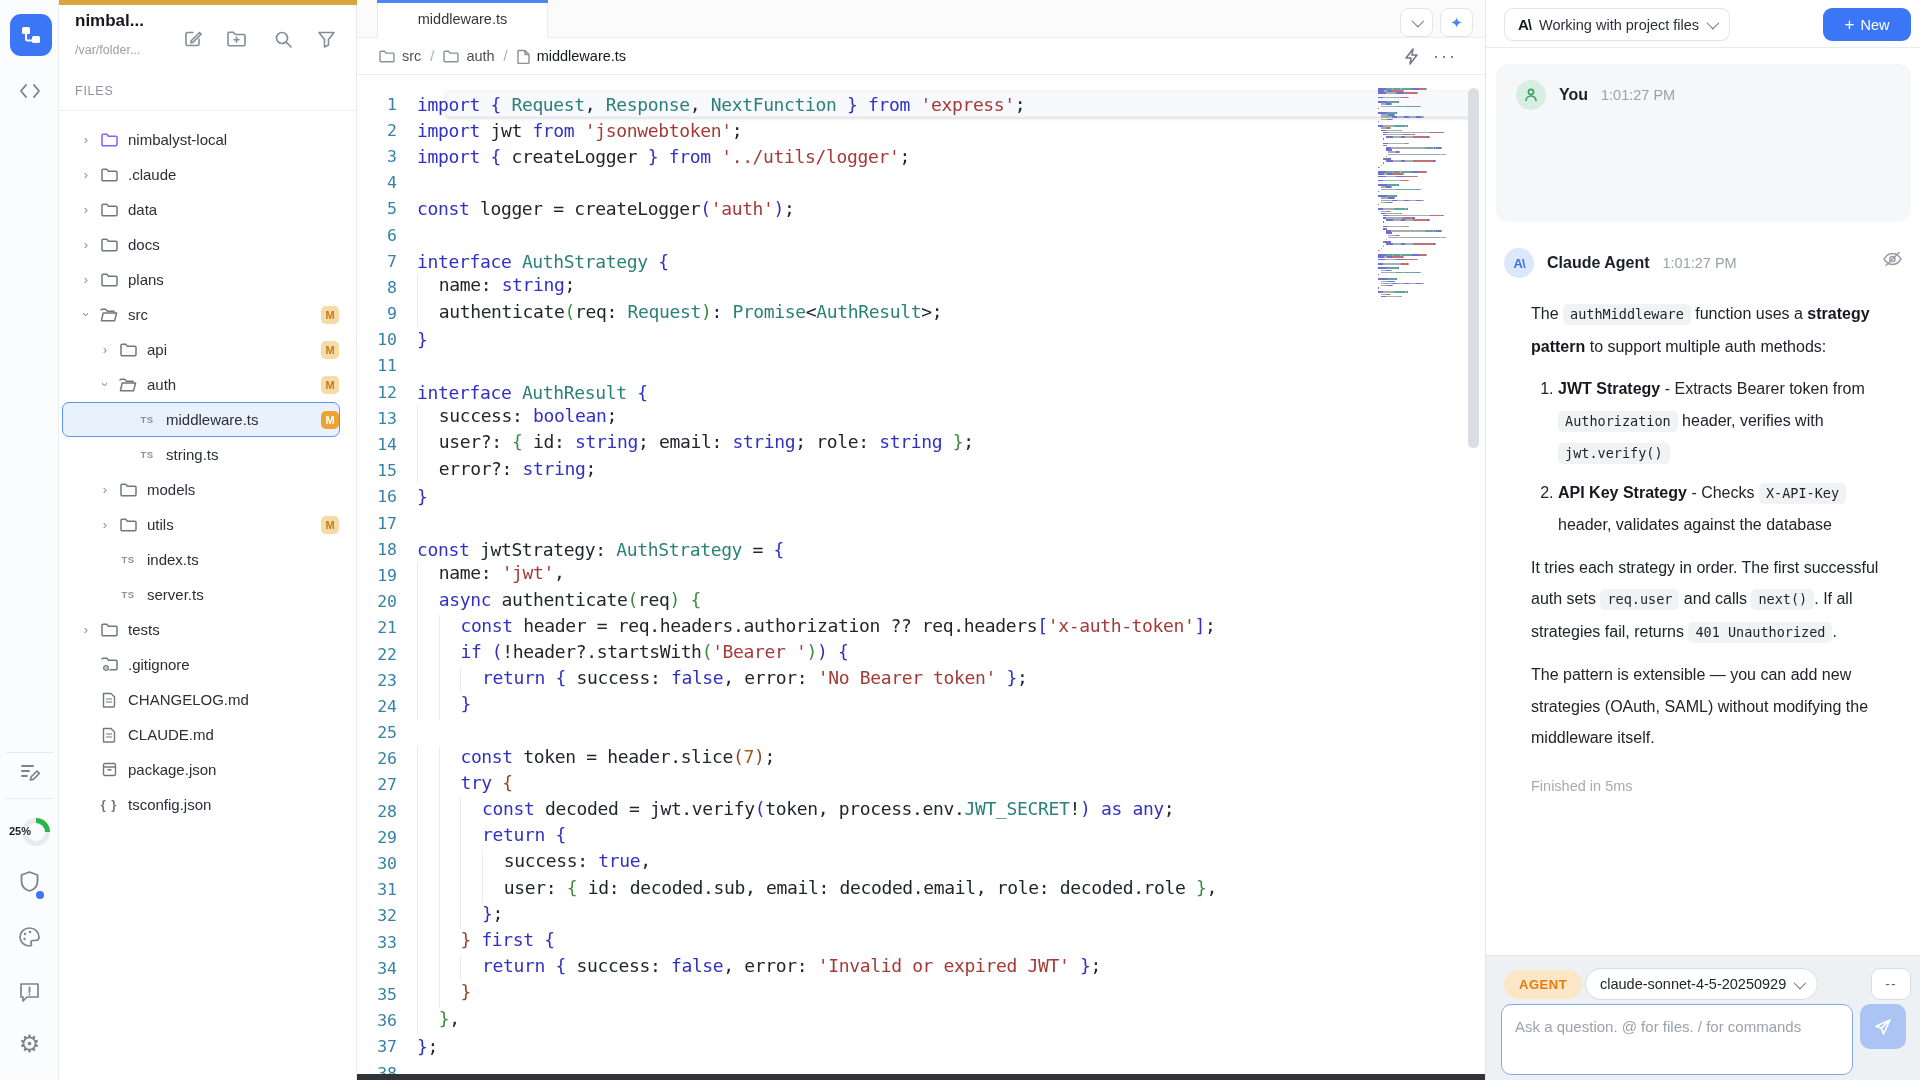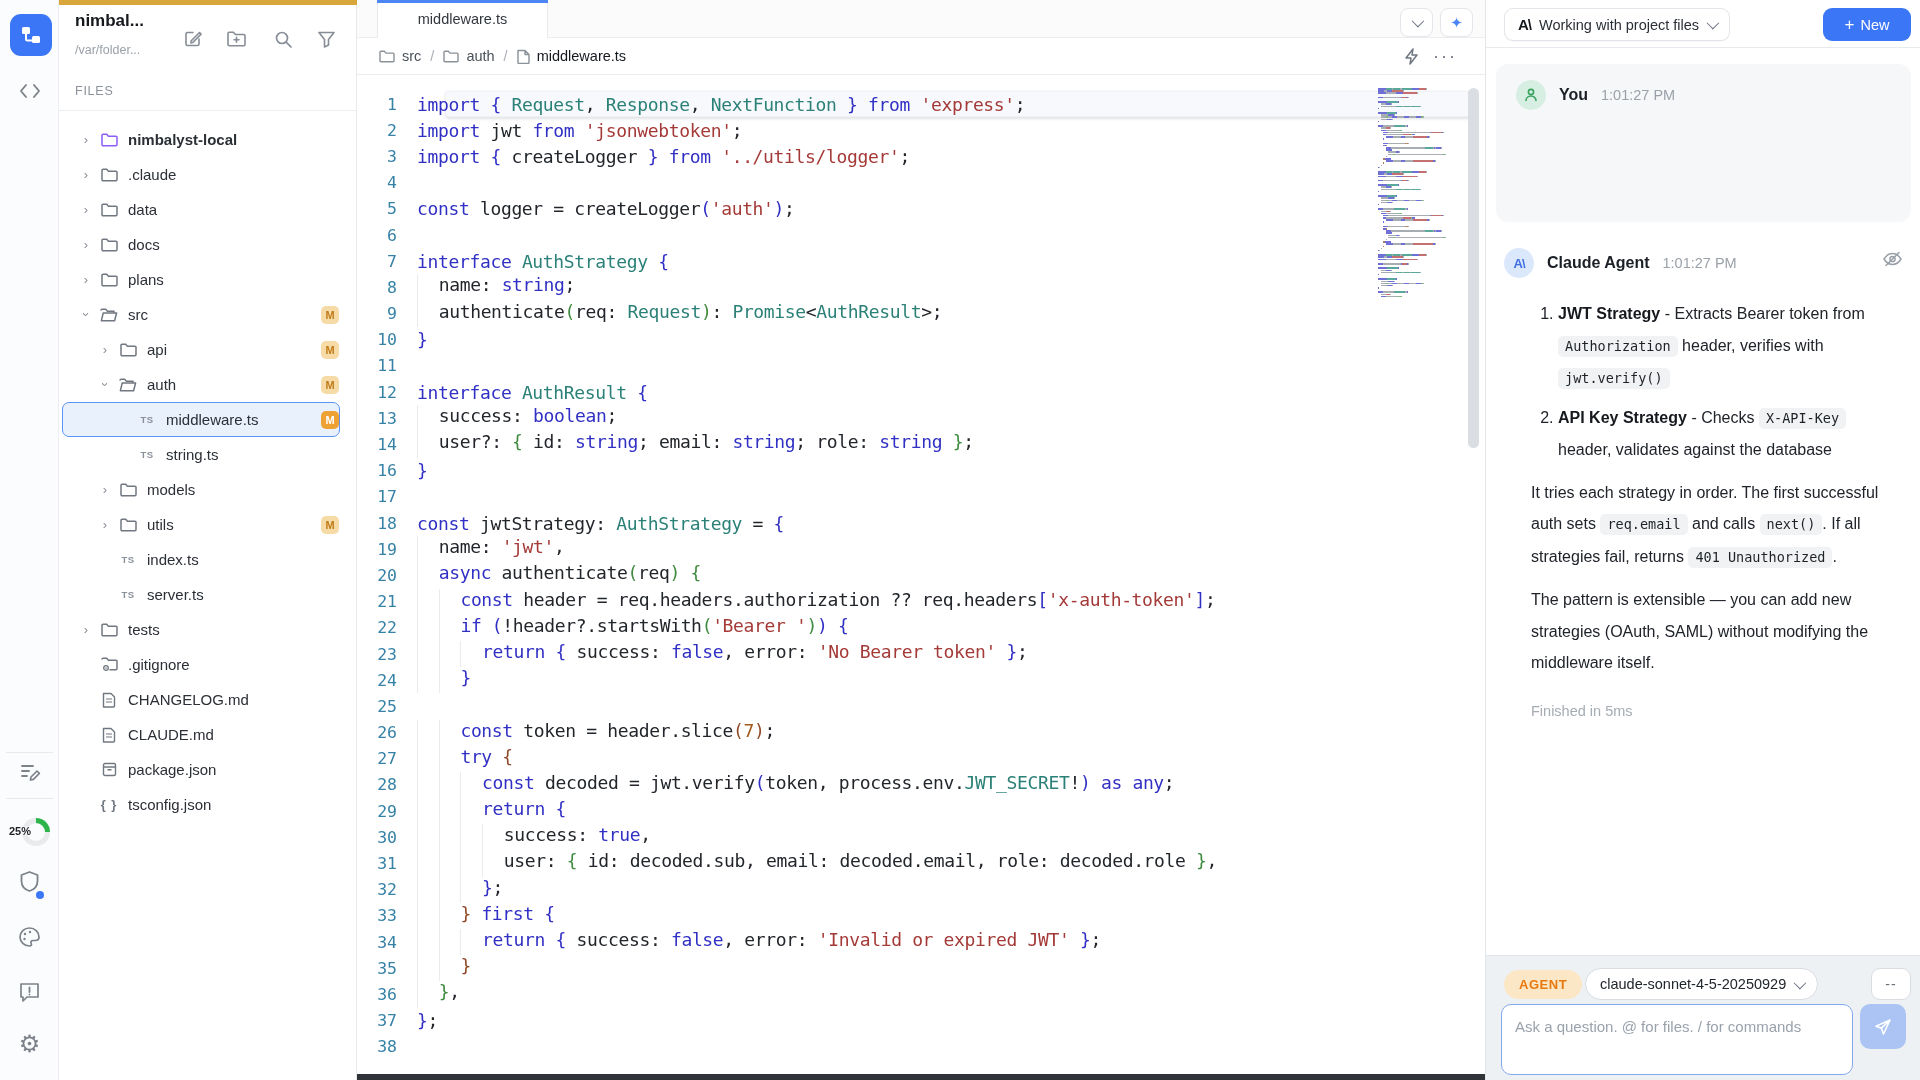--- a/index.html
+++ b/index.html
@@ -213,21 +213,21 @@
   <div class="sb-files">FILES</div>
   <div class="sb-div"></div>
   <div id="tree">
       <div class="trow" style="padding-left: 13px;">
         <span class="tchev">›</span>
         <span class="tico purple">
           <svg width="17" height="14" viewBox="0 0 17 14">
             <path d="M1 2.4 a1.1 1.1 0 0 1 1.1-1.1 h3.6 l1.7 1.9 h7.5 a1.1 1.1 0 0 1 1.1 1.1 v7.3 a1.1 1.1 0 0 1 -1.1 1.1 H2.1 A1.1 1.1 0 0 1 1 11.6 z" stroke="#8b5cf6" stroke-width="1.5" fill="none"></path>
           </svg>
         </span>
-        <span style="margin-left: 6px; font-weight: bold;">nimbalyst-local</span>
+        <span style="margin-left: 6px;">nimbalyst-local</span>
       </div>
       <div class="trow" style="padding-left: 13px;">
         <span class="tchev">›</span>
         <span class="tico">
           <svg width="17" height="14" viewBox="0 0 17 14">
             <path d="M1 2.4 a1.1 1.1 0 0 1 1.1-1.1 h3.6 l1.7 1.9 h7.5 a1.1 1.1 0 0 1 1.1 1.1 v7.3 a1.1 1.1 0 0 1 -1.1 1.1 H2.1 A1.1 1.1 0 0 1 1 11.6 z" stroke="#717780" stroke-width="1.5" fill="none"></path>
           </svg>
         </span>
         <span style="margin-left: 6px;">.claude</span>
       </div>
@@ -441,20 +441,21 @@
       <div class="codeline"><span class="ln">5</span><span class="lcode"><span class="c-k">const </span><span class="c-d">logger </span><span class="c-d">= </span><span class="c-d">createLogger</span><span class="c-k">(</span><span class="c-s">'auth'</span><span class="c-k">)</span><span class="c-d">;</span></span></div>
       <div class="codeline"><span class="ln">6</span><span class="lcode"></span></div>
       <div class="codeline"><span class="ln">7</span><span class="lcode"><span class="c-k">interface </span><span class="c-t">AuthStrategy </span><span class="c-k">{</span></span></div>
       <div class="codeline"><span class="ln">8</span><span class="lcode"><span class="ind" style="width: 21.7px;"></span><span class="c-d">name</span><span class="c-d">: </span><span class="c-k">string</span><span class="c-d">;</span></span></div>
       <div class="codeline"><span class="ln">9</span><span class="lcode"><span class="ind" style="width: 21.7px;"></span><span class="c-d">authenticate</span><span class="c-g">(</span><span class="c-d">req</span><span class="c-d">: </span><span class="c-t">Request</span><span class="c-g">)</span><span class="c-d">: </span><span class="c-t">Promise</span><span class="c-d">&lt;</span><span class="c-t">AuthResult</span><span class="c-d">&gt;</span><span class="c-d">;</span></span></div>
       <div class="codeline"><span class="ln">10</span><span class="lcode"><span class="c-k">}</span></span></div>
       <div class="codeline"><span class="ln">11</span><span class="lcode"></span></div>
       <div class="codeline"><span class="ln">12</span><span class="lcode"><span class="c-k">interface </span><span class="c-t">AuthResult </span><span class="c-k">{</span></span></div>
       <div class="codeline"><span class="ln">13</span><span class="lcode"><span class="ind" style="width: 21.7px;"></span><span class="c-d">success</span><span class="c-d">: </span><span class="c-k">boolean</span><span class="c-d">;</span></span></div>
       <div class="codeline"><span class="ln">14</span><span class="lcode"><span class="ind" style="width: 21.7px;"></span><span class="c-d">user?</span><span class="c-d">: </span><span class="c-g">{ </span><span class="c-d">id</span><span class="c-d">: </span><span class="c-k">string</span><span class="c-d">; </span><span class="c-d">email</span><span class="c-d">: </span><span class="c-k">string</span><span class="c-d">; </span><span class="c-d">role</span><span class="c-d">: </span><span class="c-k">string</span><span class="c-g"> }</span><span class="c-d">;</span></span></div>
+      <div class="codeline"><span class="ln">15</span><span class="lcode"><span class="ind" style="width: 21.7px;"></span><span class="c-d">error?</span><span class="c-d">: </span><span class="c-k">string</span><span class="c-d">;</span></span></div>
       <div class="codeline"><span class="ln">16</span><span class="lcode"><span class="c-k">}</span></span></div>
       <div class="codeline"><span class="ln">17</span><span class="lcode"></span></div>
       <div class="codeline"><span class="ln">18</span><span class="lcode"><span class="c-k">const </span><span class="c-d">jwtStrategy</span><span class="c-d">: </span><span class="c-t">AuthStrategy </span><span class="c-d">= </span><span class="c-k">{</span></span></div>
       <div class="codeline"><span class="ln">19</span><span class="lcode"><span class="ind" style="width: 21.7px;"></span><span class="c-d">name</span><span class="c-d">: </span><span class="c-s">'jwt'</span><span class="c-d">,</span></span></div>
       <div class="codeline"><span class="ln">20</span><span class="lcode"><span class="ind" style="width: 21.7px;"></span><span class="c-k">async </span><span class="c-d">authenticate</span><span class="c-g">(</span><span class="c-d">req</span><span class="c-g">)</span><span class="c-g"> {</span></span></div>
       <div class="codeline"><span class="ln">21</span><span class="lcode"><span class="ind" style="width: 43.4px;"></span><span class="c-k">const </span><span class="c-d">header </span><span class="c-d">= </span><span class="c-d">req.headers.authorization </span><span class="c-d">?? </span><span class="c-d">req.headers</span><span class="c-k">[</span><span class="c-s">'x-auth-token'</span><span class="c-k">]</span><span class="c-d">;</span></span></div>
       <div class="codeline"><span class="ln">22</span><span class="lcode"><span class="ind" style="width: 43.4px;"></span><span class="c-k">if </span><span class="c-k">(</span><span class="c-d">!header?.startsWith</span><span class="c-g">(</span><span class="c-s">'Bearer '</span><span class="c-g">)</span><span class="c-k">) </span><span class="c-k">{</span></span></div>
       <div class="codeline"><span class="ln">23</span><span class="lcode"><span class="ind" style="width: 65.1px;"></span><span class="c-k">return </span><span class="c-k">{ </span><span class="c-d">success</span><span class="c-d">: </span><span class="c-k">false</span><span class="c-d">, </span><span class="c-d">error</span><span class="c-d">: </span><span class="c-s">'No Bearer token'</span><span class="c-k"> }</span><span class="c-d">;</span></span></div>
       <div class="codeline"><span class="ln">24</span><span class="lcode"><span class="ind" style="width: 43.4px;"></span><span class="c-k">}</span></span></div>
       <div class="codeline"><span class="ln">25</span><span class="lcode"></span></div>
@@ -1199,25 +1200,26 @@
     <span class="msg-time">1:01:27 PM</span>
     <span id="eye-btn">
       <svg width="21" height="18" viewBox="0 0 21 18">
           <path d="M2 9 c2.2-3.6 5.2-5.5 8.5-5.5 S16.8 5.4 19 9 c-2.2 3.6-5.2 5.5-8.5 5.5 S4.2 12.6 2 9 z" stroke="currentColor" stroke-width="1.5" fill="none"></path>
           <circle cx="10.5" cy="9" r="2.6" stroke="currentColor" stroke-width="1.5" fill="none"></circle>
           <path d="M4 15.5 L17 2.5" stroke="currentColor" stroke-width="1.5" stroke-linecap="round"></path>
         </svg>
     </span>
   </div>
   <div id="agent-body">
+      <p><span>The </span><span class="chip">authMiddleware</span><span> function uses a </span><span class="rb">strategy pattern</span><span> to support multiple auth methods:</span></p>
       <ol>
         <li><span class="rb">JWT Strategy</span><span> - Extracts Bearer token from </span><span class="chip">Authorization</span><span> header, verifies with </span><span class="chip">jwt.verify()</span></li>
         <li><span class="rb">API Key Strategy</span><span> - Checks </span><span class="chip">X-API-Key</span><span> header, validates against the database</span></li>
       </ol>
-      <p><span>It tries each strategy in order. The first successful auth sets </span><span class="chip">req.email</span><span> and calls </span><span class="chip">next()</span><span>. If all strategies fail, returns </span><span class="chip">401 Unauthorized</span><span>.</span></p>
+      <p><span>It tries each strategy in order. The first successful auth sets </span><span class="chip">req.user</span><span> and calls </span><span class="chip">next()</span><span>. If all strategies fail, returns </span><span class="chip">401 Unauthorized</span><span>.</span></p>
       <p><span>The pattern is extensible — you can add new strategies (OAuth, SAML) without modifying the middleware itself.</span></p>
       <div id="finished">Finished in 5ms</div>
     </div>
 
   <div id="composer">
     <div id="agent-badge">AGENT</div>
     <div id="model-pill">
       <span>claude-sonnet-4-5-20250929</span>
       <span class="chev"></span>
     </div>

